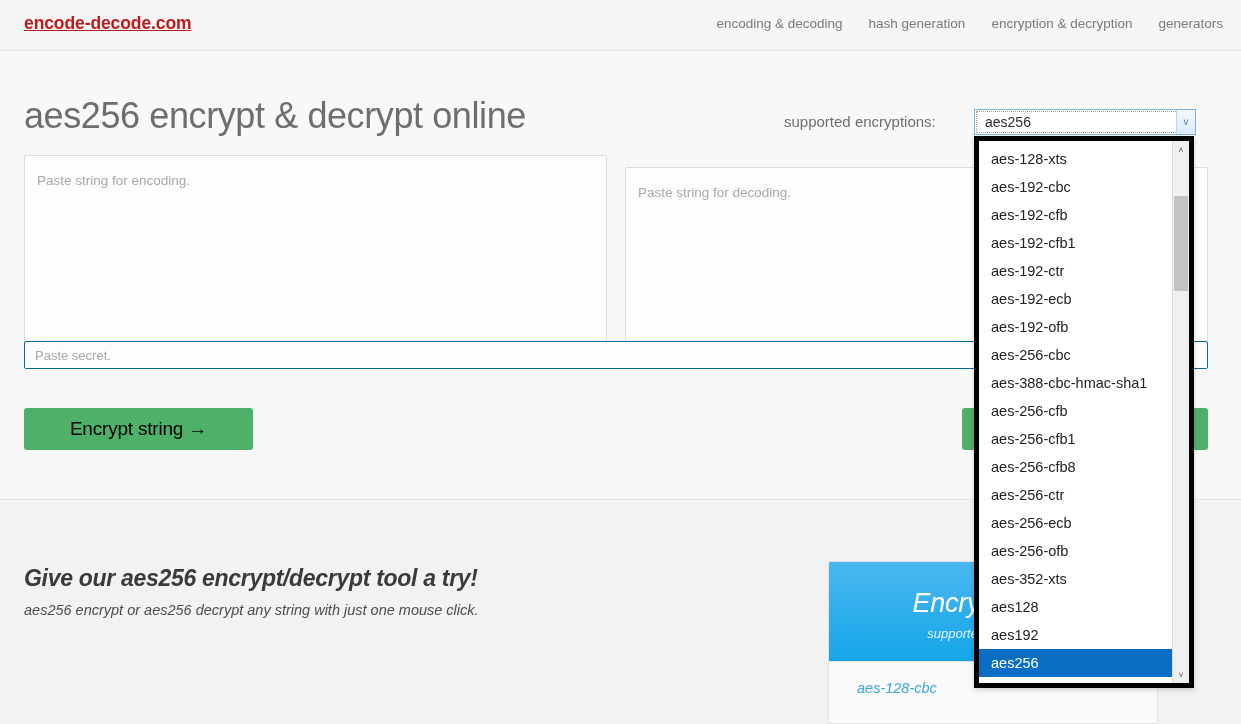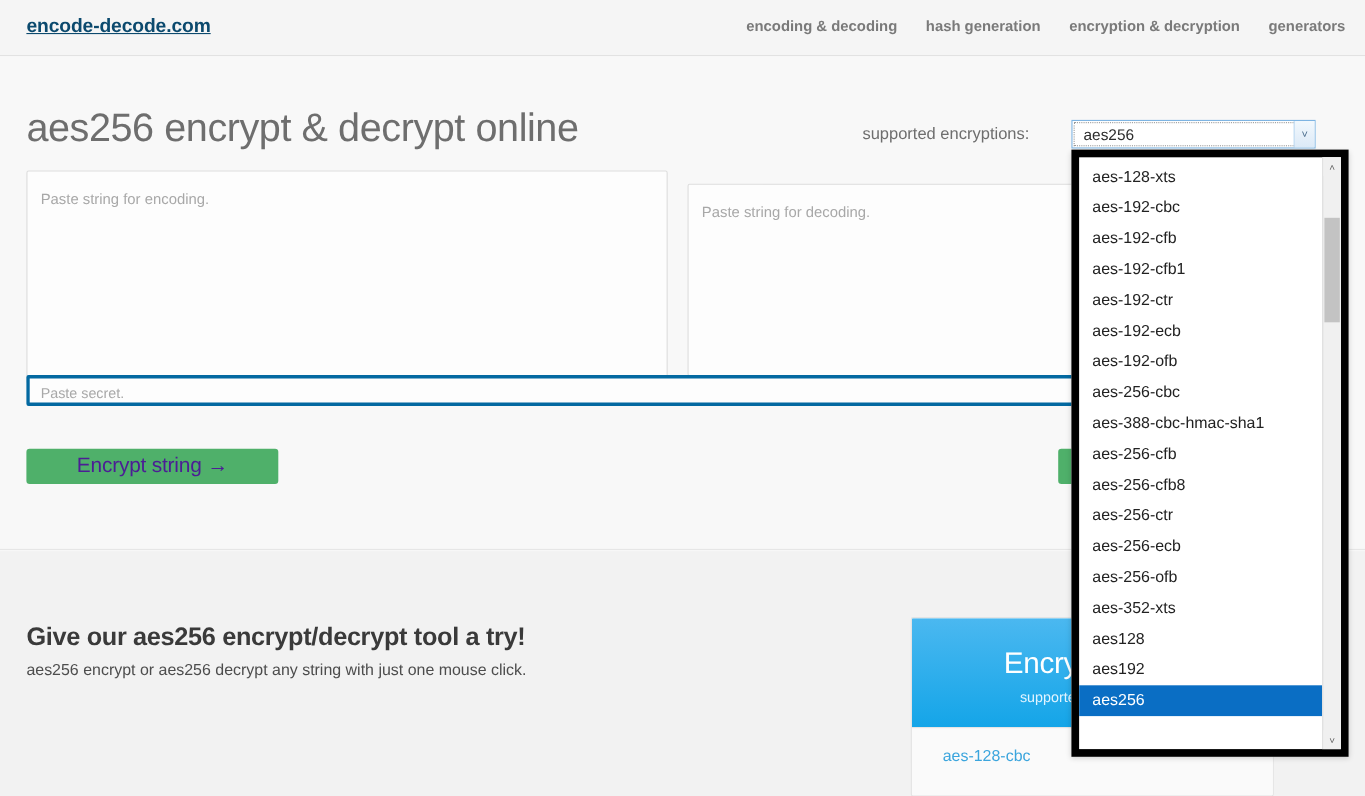--- a/index.html
+++ b/index.html
@@ -20,31 +20,30 @@
     left: 0; top: 0;
     width: 1241px; height: 51px;
     background: #f5f5f5;
     border-bottom: 1px solid #e2e2e2;
   }
   #brand {
     position: absolute;
     left: 24px; top: 13px;
     font-size: 17.5px;
     font-weight: bold;
-    color: #0c4a6e;
+    color: #b91c1c;
     letter-spacing: -0.1px;
     white-space: nowrap;
   }
   #main-nav {
     position: absolute;
     right: 18px; top: 16px;
     display: flex;
     gap: 26px;
     align-items: center;
-    font-weight: bold;
   }
   #main-nav .nav-link {
     font-size: 13.5px;
     color: #7a7a7a;
     text-decoration: none;
     white-space: nowrap;
   }
 
   
   #tool-section {
@@ -124,54 +123,55 @@
     position: absolute;
     left: 12px; top: 17px;
     font-size: 13.5px;
     color: #a8a8a8;
   }
   #secret-input {
     position: absolute;
     left: 24px; top: 290px;
     width: 1184px; height: 28px;
     background: #fdfdfd;
-    border: 3px solid #0369a1;
+    border: 1px solid #0369a1;
     border-radius: 2px;
   }
   #secret-placeholder {
     position: absolute;
     left: 10px; top: 6px;
     font-size: 13px;
     color: #a8a8a8;
   }
 
   
   .action-button {
     position: absolute;
-    height: 32px;
+    height: 42px;
     background: #4fb06a;
     border: none;
     border-radius: 3px;
-    color: #4c1d95;
+    color: #000000;
     font-size: 19px;
     font-family: "Liberation Sans", sans-serif;
     letter-spacing: -0.2px;
     cursor: pointer;
     padding: 0 18px;
     white-space: nowrap;
   }
   #encrypt-button { left: 24px; top: 357px; width: 229px; }
   #decrypt-button { left: 962px; top: 357px; width: 246px; }
 
   
   #info-section {
     position: absolute;
     left: 0; top: 501px;
     width: 1241px; height: 223px;
     background: #f2f2f2;
+    font-style: italic;
   }
   #info-heading {
     position: absolute;
     left: 24px; top: 64px;
     margin: 0;
     font-size: 23px;
     font-weight: bold;
     color: #3a3a3a;
     letter-spacing: -0.3px;
     white-space: nowrap;
@@ -225,24 +225,24 @@
     left: 28px; top: 18px;
     font-size: 14.5px;
     color: #3ba5dd;
     text-decoration: none;
   }
 
   
   #encryption-dropdown {
     position: absolute;
     left: 974px; top: 136px;
-    width: 252px;
+    width: 220px;
     height: 552px;
     background: #ffffff;
-    border: 7px solid #000000;
+    border: 5px solid #000000;
     box-shadow: 0 2px 5px rgba(0,0,0,0.16);
     z-index: 50;
     display: flex;
   }
   #encryption-dropdown-list {
     flex: 1;
     padding: 4px 0 0 0;
     overflow: hidden;
   }
   .dropdown-option {
@@ -342,20 +342,21 @@
       <div class="dropdown-option">aes-128-xts</div>
       <div class="dropdown-option">aes-192-cbc</div>
       <div class="dropdown-option">aes-192-cfb</div>
       <div class="dropdown-option">aes-192-cfb1</div>
       <div class="dropdown-option">aes-192-ctr</div>
       <div class="dropdown-option">aes-192-ecb</div>
       <div class="dropdown-option">aes-192-ofb</div>
       <div class="dropdown-option">aes-256-cbc</div>
       <div class="dropdown-option">aes-388-cbc-hmac-sha1</div>
       <div class="dropdown-option">aes-256-cfb</div>
+      <div class="dropdown-option">aes-256-cfb1</div>
       <div class="dropdown-option">aes-256-cfb8</div>
       <div class="dropdown-option">aes-256-ctr</div>
       <div class="dropdown-option">aes-256-ecb</div>
       <div class="dropdown-option">aes-256-ofb</div>
       <div class="dropdown-option">aes-352-xts</div>
       <div class="dropdown-option">aes128</div>
       <div class="dropdown-option">aes192</div>
       <div class="dropdown-option selected">aes256</div>
     </div>
   <div id="dropdown-scrollbar">

